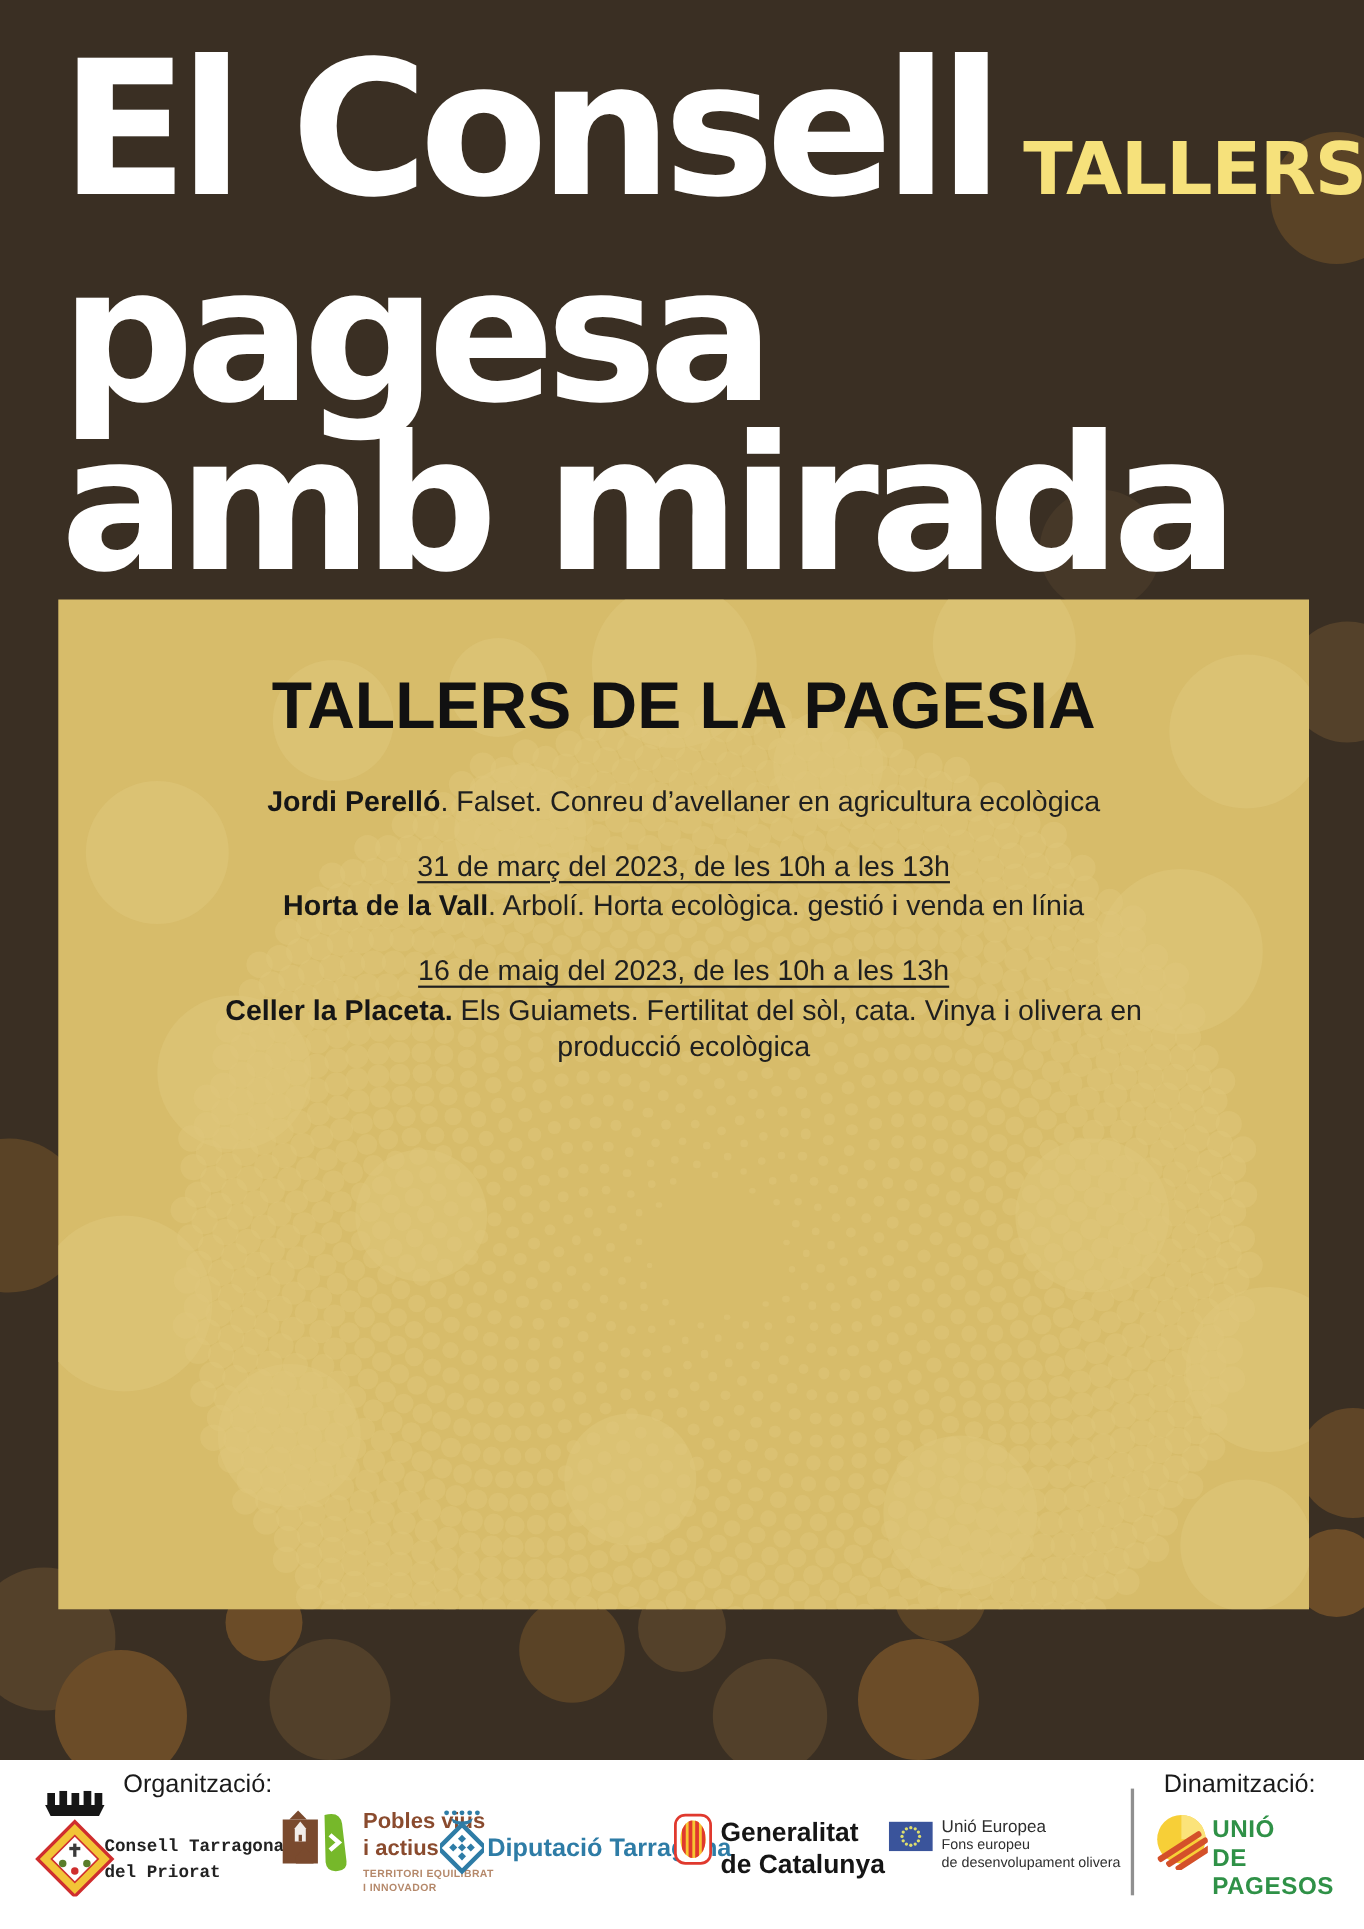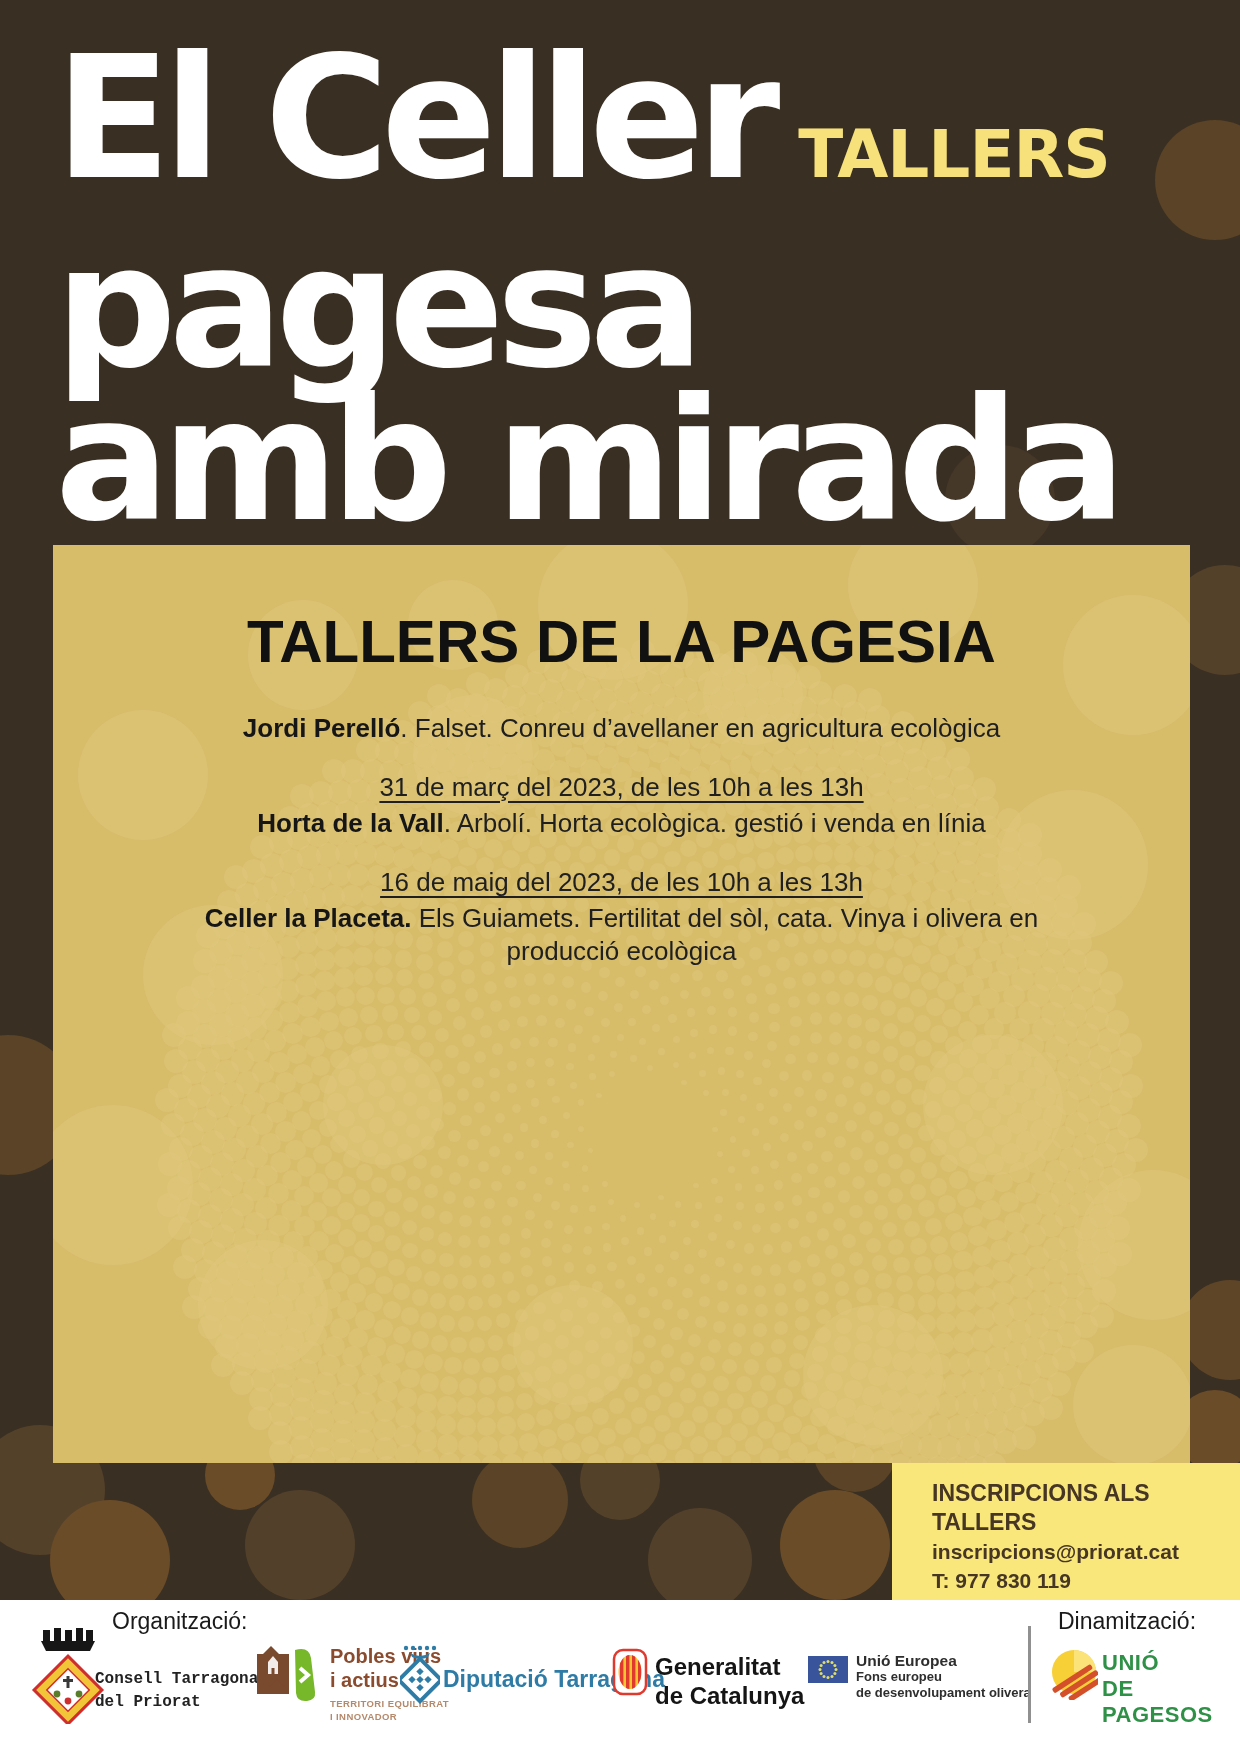--- a/index.html
+++ b/index.html
@@ -46,21 +46,21 @@
   .footer .label{position:absolute;font-size:23px;color:#1a1a1a}
   .org-label{left:112px;top:8px}
   .dinam-label{left:1058px;top:8px}
   .logo{position:absolute}
   .consell-text{left:95px;top:68px;font-family:"Liberation Mono",monospace;font-weight:bold;font-size:16px;line-height:23px;color:#222}
   .pobles-text{left:330px;top:44px;color:var(--pobles-brown);font-weight:bold;font-size:20px;line-height:24px}
   .pobles-sub{font-size:9.5px;color:#b5896b;letter-spacing:.4px;line-height:13px;font-weight:bold}
   .pobles-sub.first{margin-top:5px}
   .diputacio-text{left:443px;top:66px;color:var(--diputacio-blue);font-weight:bold;font-size:23px}
   .generalitat-text{left:655px;top:52px;font-weight:bold;font-size:24px;line-height:29px;color:#151515}
-  .eu-text{left:856px;top:53px;color:#2e2e2e;font-weight:bold;line-height:16px}
+  .eu-text{left:856px;top:53px;color:#2e2e2e;font-weight:normal;line-height:16px}
   .eu-text .l1{font-size:15.5px}
   .eu-text .l2,.eu-text .l3{font-size:13px}
   .divider{position:absolute;left:1028px;top:26px;width:3px;height:97px;background:#909090}
   .unio-text{left:1102px;top:50px;color:var(--unio-green);font-weight:bold;font-size:22px;line-height:26px;letter-spacing:.5px}
 </style>
 </head>
 <body>
 
 <div class="poster">
 
@@ -79,21 +79,21 @@
       <div class="bg-dot" style="left: 1155px; top: 120px; width: 120px; height: 120px; background: rgb(90, 67, 38);"></div>
       <div class="bg-dot" style="left: 1170px; top: 565px; width: 110px; height: 110px; background: rgb(84, 65, 42);"></div>
       <div class="bg-dot" style="left: 1180px; top: 1280px; width: 100px; height: 100px; background: rgb(95, 69, 39);"></div>
       <div class="bg-dot" style="left: 580px; top: 1440px; width: 80px; height: 80px; background: rgb(84, 65, 42);"></div>
       <div class="bg-dot" style="left: 205px; top: 1440px; width: 70px; height: 70px; background: rgb(107, 76, 40);"></div>
       <div class="bg-dot" style="left: 1175px; top: 1390px; width: 80px; height: 80px; background: rgb(107, 76, 40);"></div>
       <div class="bg-dot" style="left: 945px; top: 445px; width: 110px; height: 110px; background: rgb(70, 56, 40);"></div>
     </div>
 
   <div class="title-block">
-    <div><span>El Celler</span><span class="title-tag">TALLERS</span></div>
+    <div><span>El Consell</span><span class="title-tag">TALLERS</span></div>
     <div>pagesa</div>
     <div>amb mirada</div>
   </div>
 
   <div class="panel" id="panel">
     <div id="panel-dots">
         <div class="panel-dot" style="left: 195px; top: 55px; width: 110px; height: 110px; opacity: 0.5;"></div>
         <div class="panel-dot" style="left: 485px; top: -15px; width: 150px; height: 150px; opacity: 0.5;"></div>
         <div class="panel-dot" style="left: 795px; top: -25px; width: 130px; height: 130px; opacity: 0.5;"></div>
         <div class="panel-dot" style="left: 1010px; top: 50px; width: 140px; height: 140px; opacity: 0.5;"></div>
@@ -1807,26 +1807,20 @@
         <div class="date">31 de març del 2023, de les 10h a les 13h</div>
         <div class="desc"><strong>Horta de la Vall</strong><span>. Arbolí. Horta ecològica. gestió i venda en línia</span></div>
       </div>
       <div class="entry entry-4">
         <div class="date">16 de maig del 2023, de les 10h a les 13h</div>
         <div class="desc"><strong>Celler la Placeta.</strong><span> Els Guiamets. Fertilitat del sòl, cata. Vinya i olivera en producció ecològica</span></div>
       </div>
     </div>
   </div>
 
-  <div class="inscriptions">
-    <div class="ins-title">INSCRIPCIONS ALS TALLERS</div>
-    <div>inscripcions@priorat.cat</div>
-    <div>T: 977 830 119</div>
-    <div>Consell Comarcal del Priorat</div>
-  </div>
 
   <div class="footer">
     <div class="label org-label">Organització:</div>
     <div class="label dinam-label">Dinamització:</div>
 
     <svg class="logo" style="left:30px;top:28px" width="76" height="96" viewBox="0 0 76 96">
       <g fill="#161616">
         <rect x="13" y="2" width="7" height="11"></rect>
           <rect x="24" y="0" width="7" height="13"></rect>
         <rect x="35" y="2" width="7" height="11"></rect>

